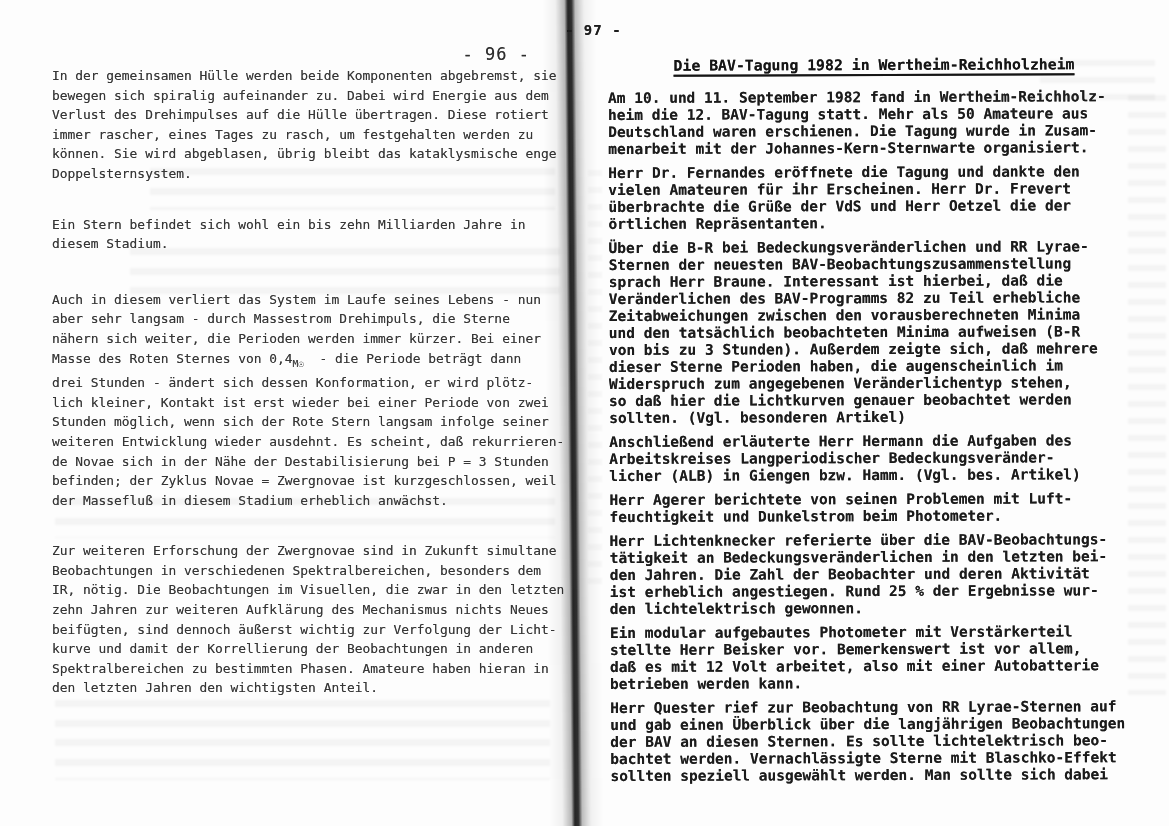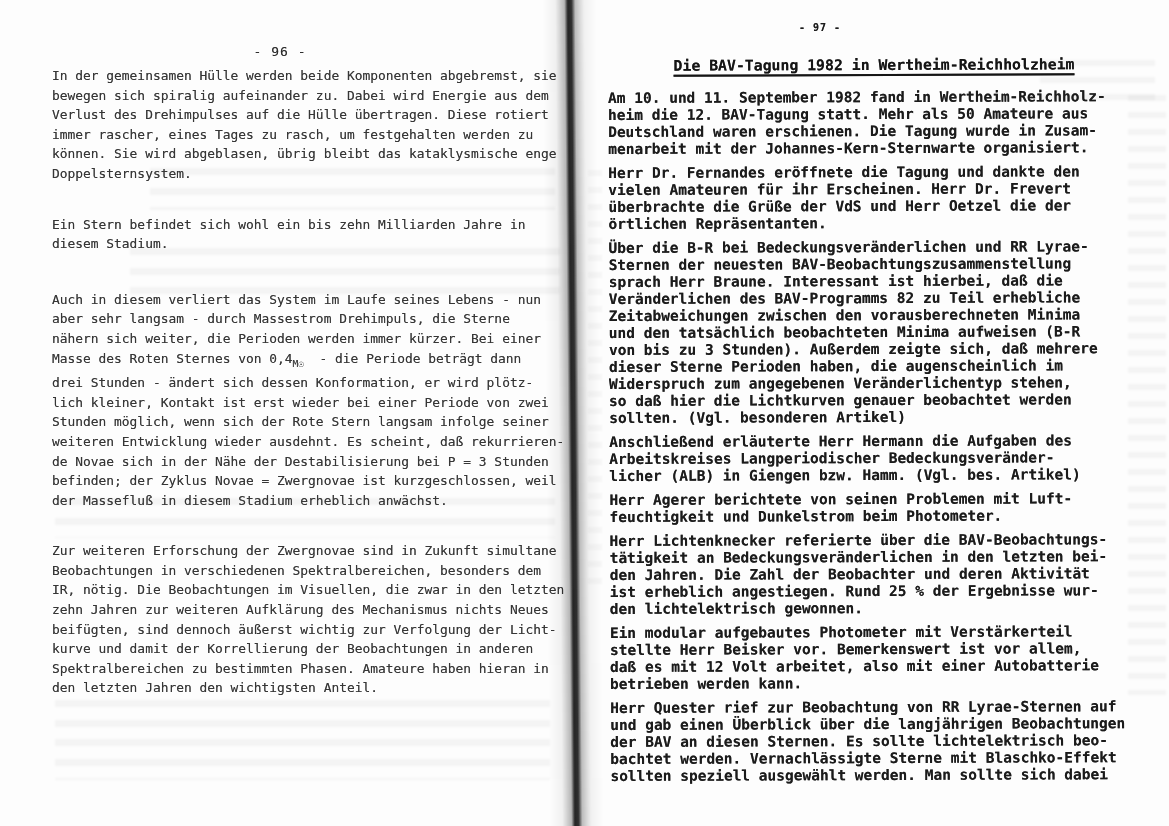--- a/index.html
+++ b/index.html
@@ -8,41 +8,41 @@
     width: 1169px;
     height: 826px;
     background: #fdfdfd;
     overflow: hidden;
     font-family: "DejaVu Sans Mono", "DejaVu Sans", monospace;
     color: #343434;
   }
   
   .pagenum-left {
     position: absolute; left: 30px; top: 44px; width: 500px;
-    text-align: center; font-size: 13px; letter-spacing: 1px;
+    text-align: right; font-size: 17px; letter-spacing: 1px;
     color: #2e2e2e;
     text-shadow: 0 0 0.4px rgba(40,40,40,.6);
   }
   .body-left {
     position: absolute; left: 52px; top: 66px; width: 525px;
     font-size: 12.9px; line-height: 19.6px;
     color: #363636;
     text-shadow: 0 0 0.4px rgba(40,40,40,.55);
   }
   .body-left p { margin: 0 0 31px; white-space: pre; }
   .body-left p.gap-lg { margin-bottom: 36px; }
   .sub {
     font-size: 9.5px;
     vertical-align: -4px;
     font-family: "DejaVu Sans Mono", "DejaVu Sans", monospace;
   }
   
   .pagenum-right {
     position: absolute; left: 565px; top: 22px; width: 510px;
-    text-align: center; font-weight: bold; font-size: 10px;
+    font-weight: bold; font-size: 14px;
     letter-spacing: 1px; color: #1c1c1c;
     text-shadow: 0 0 0.5px rgba(20,20,20,.7);
   }
   .title-right {
     position: absolute; left: 614px; top: 56px; width: 520px;
     text-align: center; font-weight: bold; font-size: 14.8px;
     color: #151515;
     text-decoration: underline;
     text-decoration-thickness: 1.5px;
     text-underline-offset: 4px;

